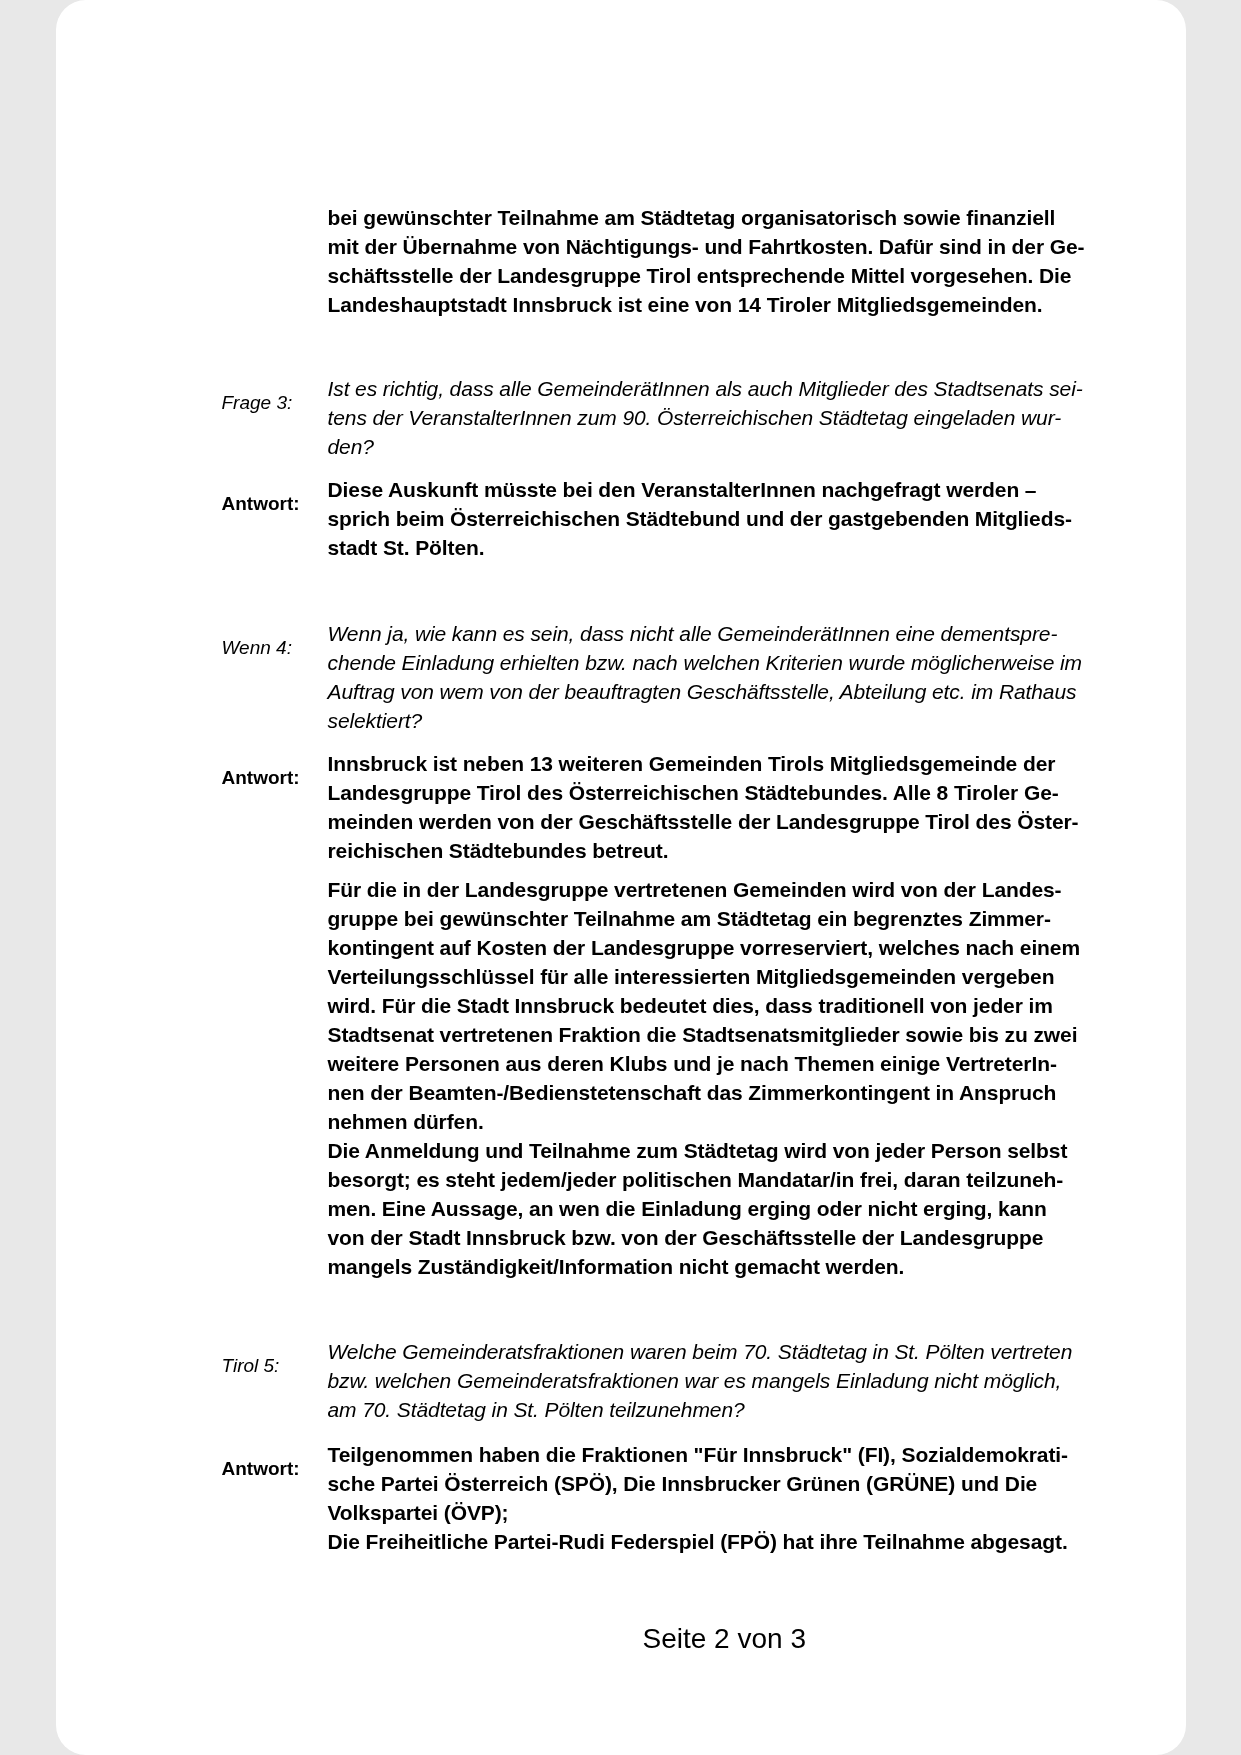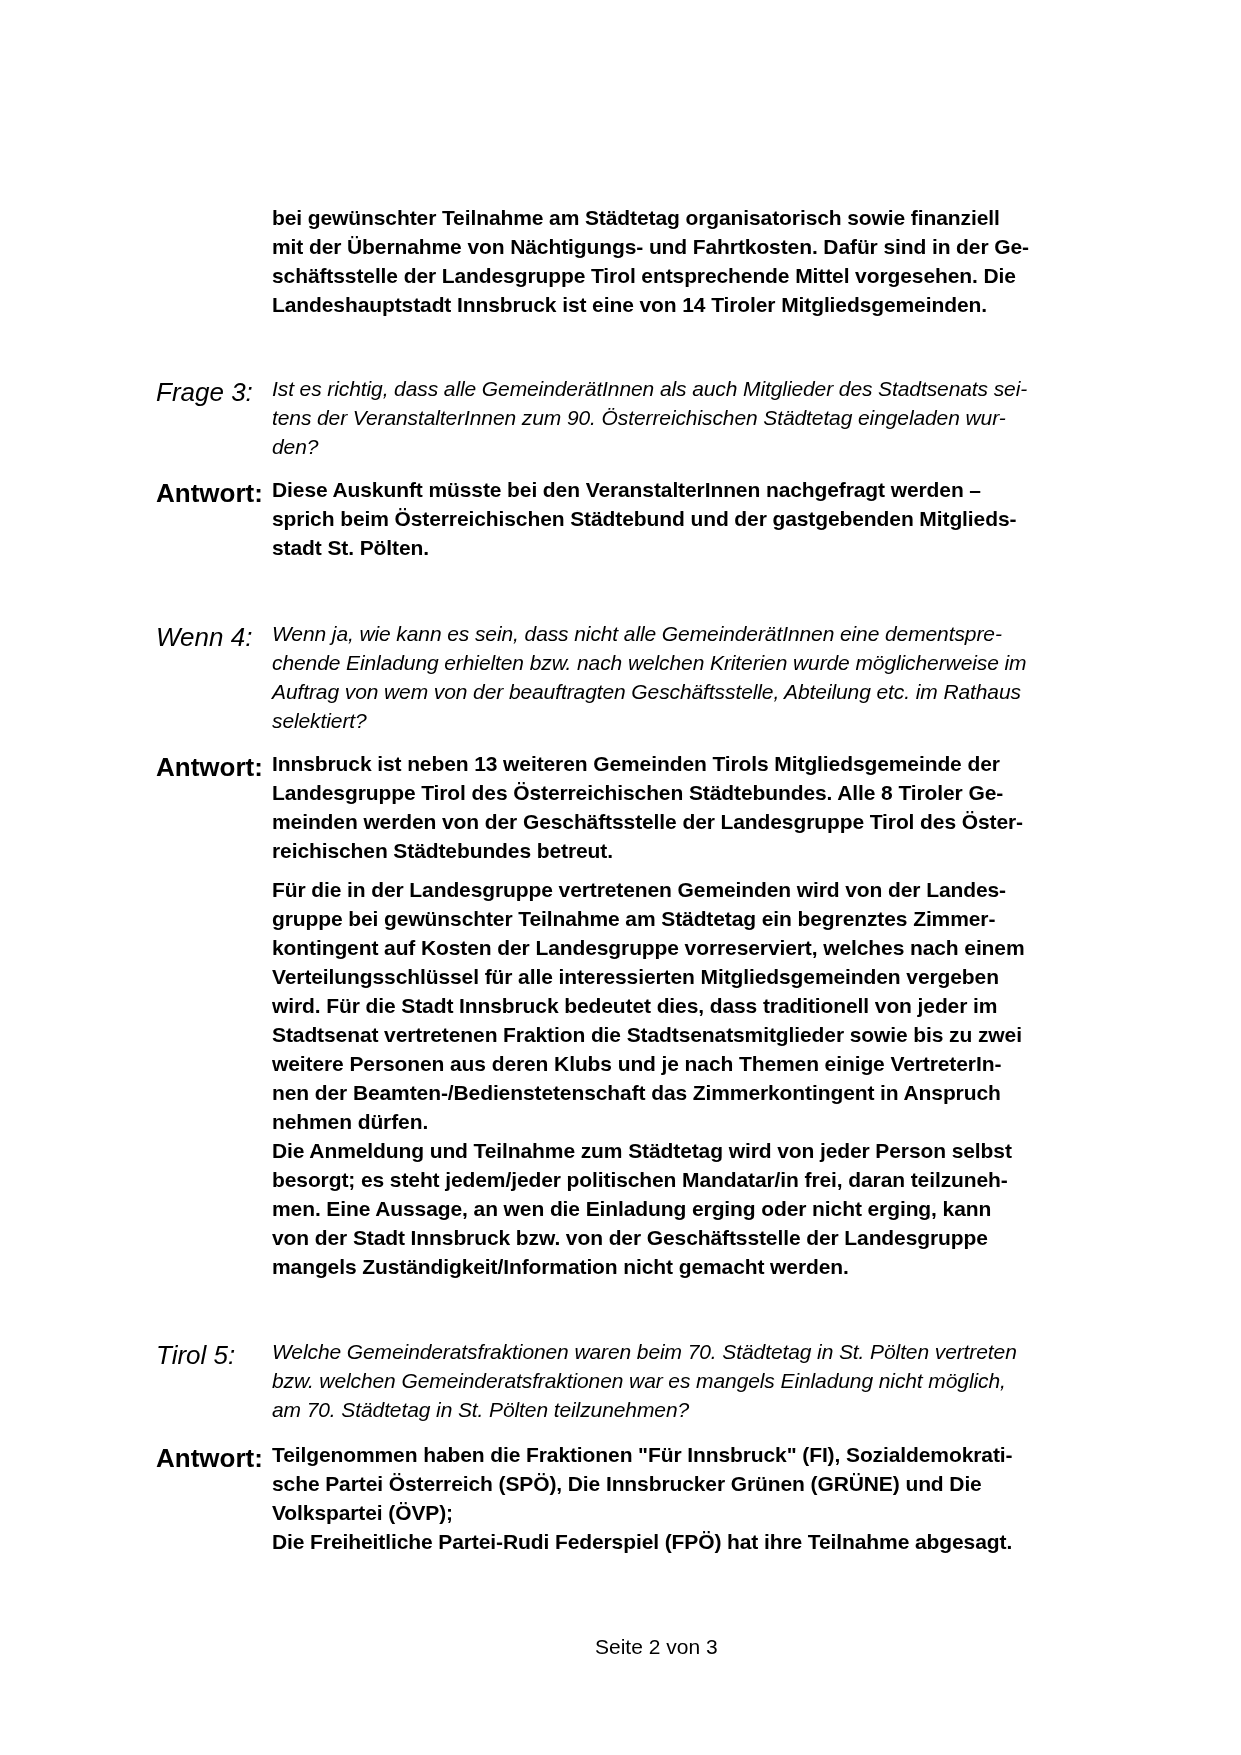--- a/index.html
+++ b/index.html
@@ -2,61 +2,62 @@
 <html><head>
 <meta charset="utf-8">
 <style>
   html, body {
     margin: 0;
     padding: 0;
     background: #e8e8e8;
   }
   .page {
     position: relative;
-    width: 1241px;
+    width: 1130px;
     height: 1755px;
     margin: 0 auto;
     background: #ffffff;
     font-family: "Liberation Sans", sans-serif;
     color: #000000;
     overflow: hidden;
+    border-radius: 30px;
   }
   .section {
     position: absolute;
     left: 0;
     width: 100%;
     height: 0;
   }
   .qa-label {
     position: absolute;
     left: 152px;
     top: 0;
-    margin: 4px;
-    font-size: 26px;
+    margin: 14px;
+    font-size: 19px;
     line-height: 29px;
     white-space: pre;
   }
   .qa-text {
     position: absolute;
     left: 272px;
     top: 0;
     margin: 0;
     font-size: 21px;
     line-height: 29px;
     white-space: pre;
     letter-spacing: -0.1px;
   }
   .bold   { font-weight: bold; }
   .italic { font-style: italic; }
   .footer {
     position: absolute;
     left: 583px;
     top: 1620px;
-    margin: 12px;
-    font-size: 21px;
+    margin: 4px;
+    font-size: 28px;
     line-height: 29px;
     white-space: pre;
   }
 </style>
 </head>
 <body>
 
 <div class="page">
 
   <div class="section" style="top:203px">

